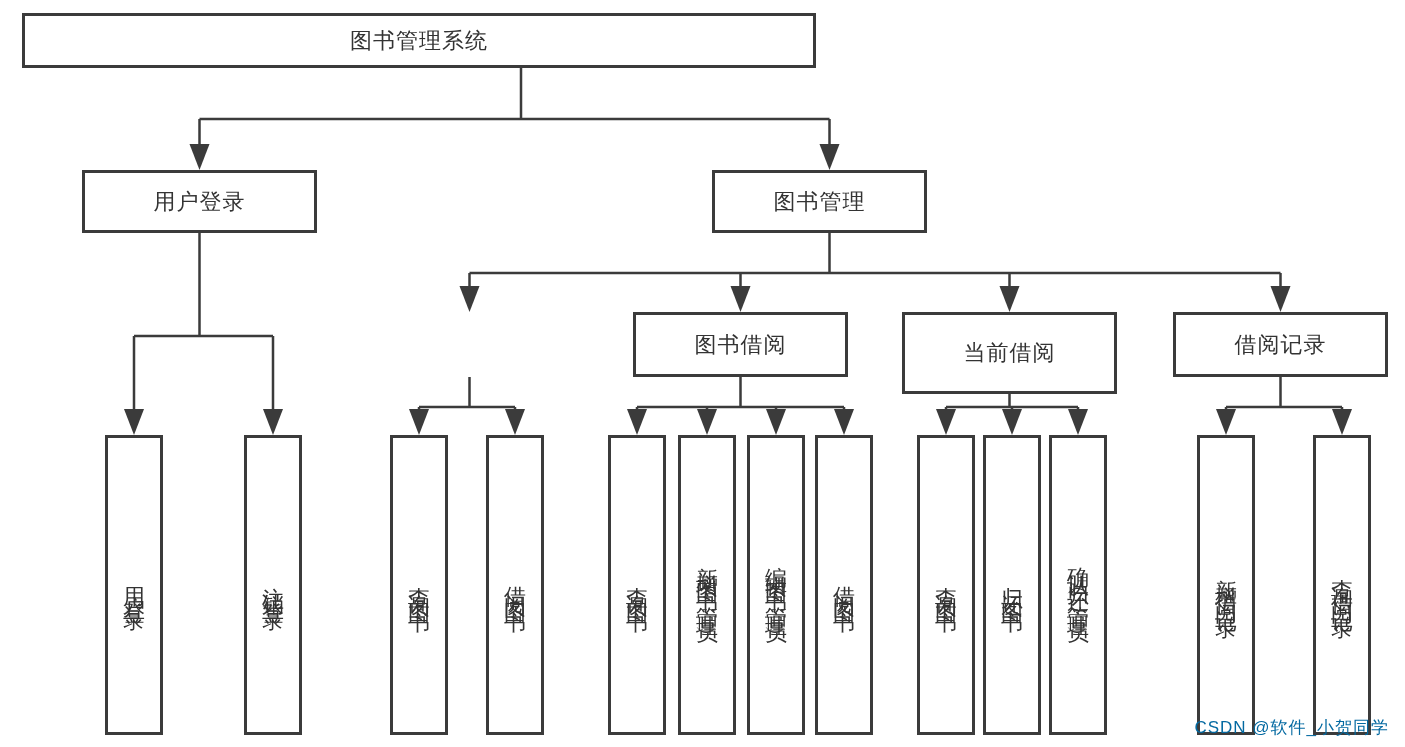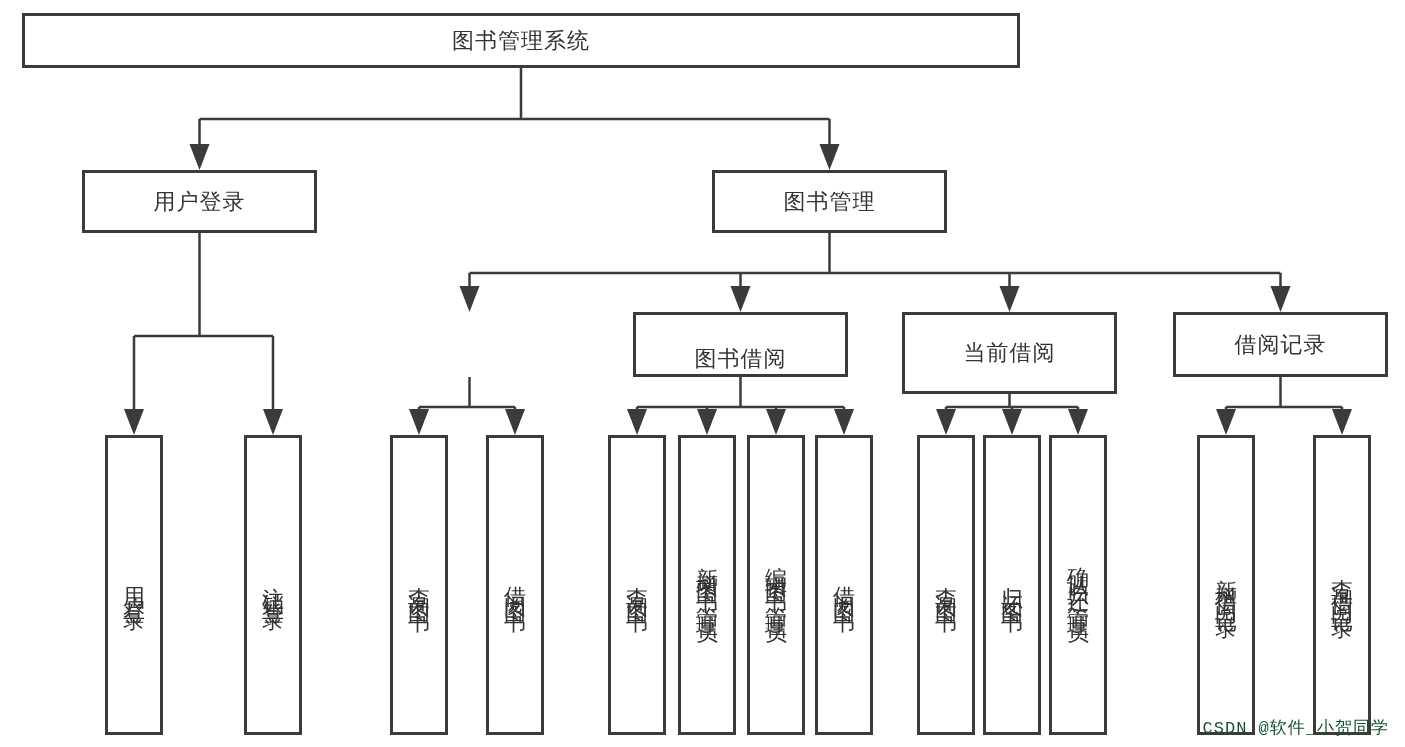--- a/index.html
+++ b/index.html
@@ -25,42 +25,41 @@
   }
   .hbox span{white-space:nowrap;letter-spacing:1px;}
   .vbox{width:58px;top:435px;height:300px;}
   .vbox span{
     writing-mode:vertical-rl;
     text-orientation:mixed;
     letter-spacing:8px;
     line-height:1;
   }
   
-  #n-root{left:22px;top:13px;width:998px;height:55px;}
+  #n-root{left:22px;top:13px;width:794px;height:55px;}
   #n-l2-0{left:82px;top:170px;width:235px;height:63px;}
-  #n-l2-1{left:712px;top:170px;width:235px;height:63px;}
+  #n-l2-1{left:712px;top:170px;width:215px;height:63px;}
   #n-l3-0{left:362px;top:312px;width:215px;height:65px;}
-  #n-l3-1{left:633px;top:312px;width:215px;height:65px;align-items:flex-end;}
+  #n-l3-1{left:633px;top:312px;width:215px;height:65px;}
   #n-l3-2{left:902px;top:312px;width:215px;height:82px;}
   #n-l3-3{left:1173px;top:312px;width:215px;height:65px;}
   #n-leaf-0{left:105px;}  #n-leaf-1{left:244px;}
   #n-leaf-2{left:390px;}  #n-leaf-3{left:486px;}
   #n-leaf-4{left:608px;}  #n-leaf-5{left:678px;}
   #n-leaf-6{left:747px;}  #n-leaf-7{left:815px;}
   #n-leaf-8{left:917px;}  #n-leaf-9{left:983px;}
   #n-leaf-10{left:1049px;}
   #n-leaf-11{left:1197px;} #n-leaf-12{left:1313px;}
   #watermark{
     position:absolute;
     right:16px;bottom:8px;
     font-size:17px;
-    color:#14532d;
+    color:#0369a1;
     letter-spacing:1px;
     white-space:nowrap;
-    font-family:Liberation Mono, monospace;
   }
 </style>
 </head>
 <body>
 
 <div id="canvas">
 
   <svg id="connectors" width="1405" height="747" viewBox="0 0 1405 747" aria-hidden="true">
     <g stroke="#3b3b3b" stroke-width="2.5" fill="none">
 

